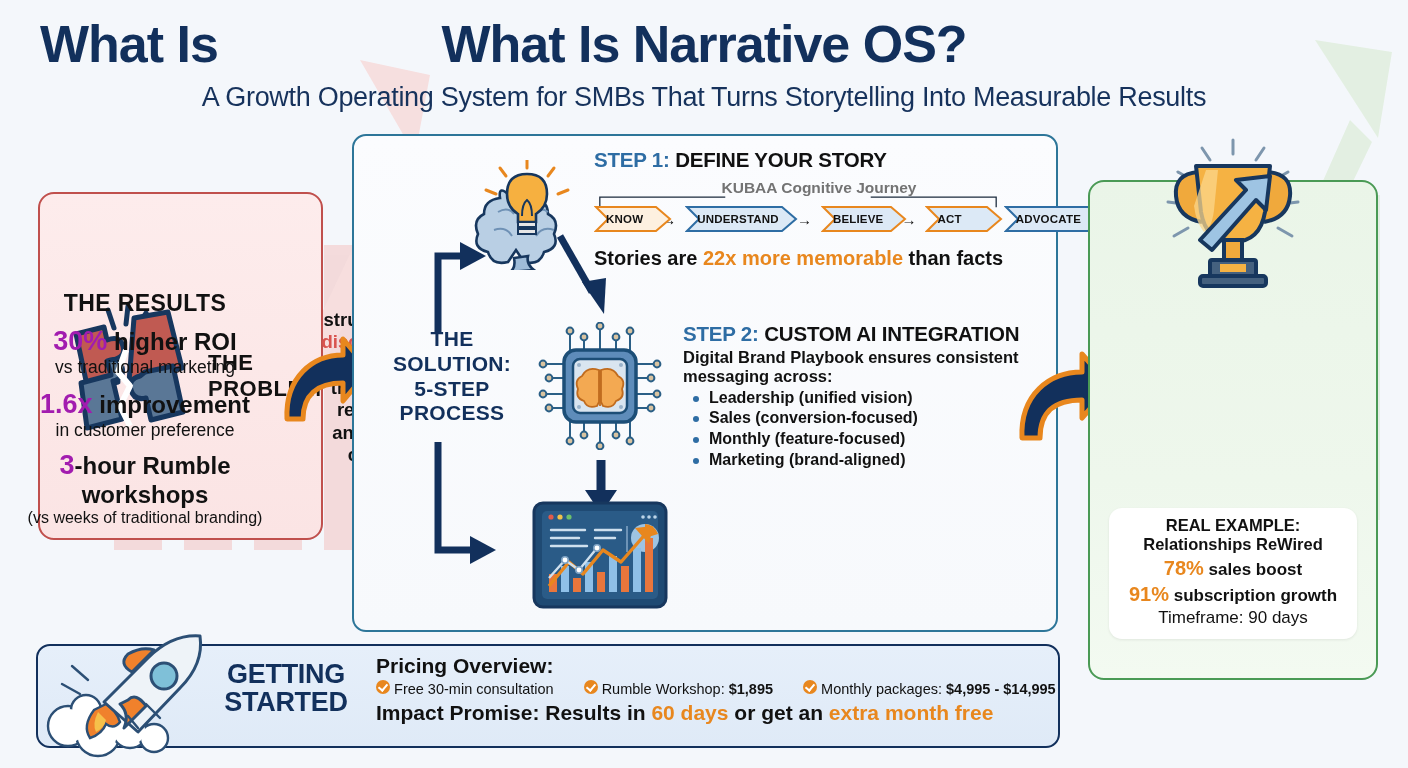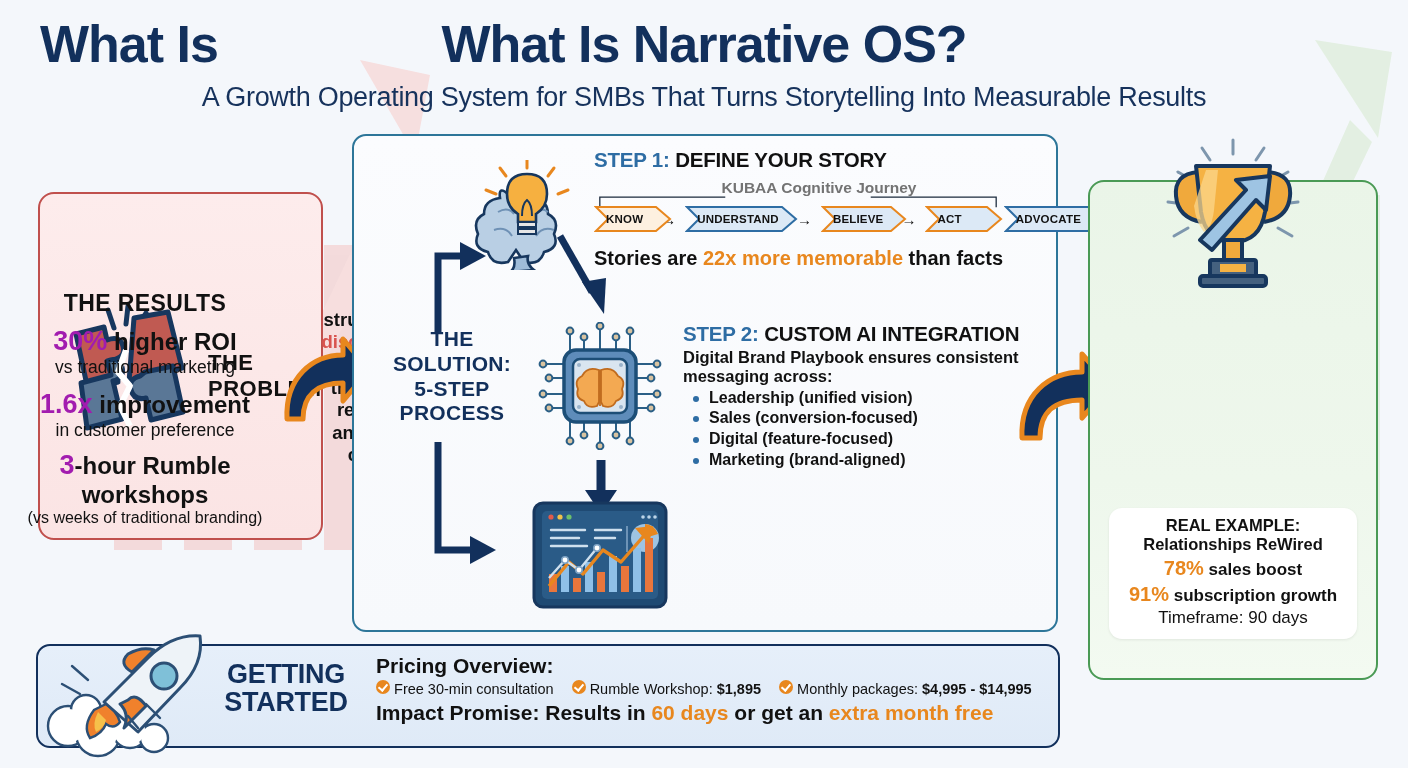--- a/index.html
+++ b/index.html
@@ -124,21 +124,21 @@
     position:absolute; left:36px; top:644px; width:1024px; height:104px;
     border:2.5px solid #12305c; border-radius:14px;
     background:linear-gradient(180deg,#e6effa 0%,#dfeaf7 100%);
   }
   .getting {
     position:absolute; left:196px; top:660px; width:180px; text-align:center;
     font-size:27px; font-weight:bold; color:#12305c; line-height:1.04; letter-spacing:-0.3px;
   }
   .pricing { position:absolute; left:376px; top:654px; width:672px; }
   .pricing-h { font-size:21px; font-weight:bold; color:#111; }
-  .pricing-row { display:flex; align-items:center; gap:4px; margin-top:2px; font-size:14.5px; color:#111; white-space:nowrap; }
+  .pricing-row { display:flex; align-items:center; gap:16px; margin-top:2px; font-size:14.5px; color:#111; white-space:nowrap; }
   .chk { display:inline-block; width:14px; height:14px; border-radius:50%; background:#e8871e; position:relative; flex:none; }
   .chk::after { content:""; position:absolute; left:4px; top:2px; width:4px; height:7px;
                 border:2px solid #fff; border-top:0; border-left:0; transform:rotate(40deg); }
   .pr-item { margin-right:14px; }
   .pr-item b { font-weight:bold; }
   .impact { margin-top:4px; font-size:21px; font-weight:bold; color:#111; }
 
   
   .icon-abs { position:absolute; }
 </style>
@@ -399,21 +399,21 @@
       <span class="num">STEP 2:</span>
       <span>CUSTOM AI INTEGRATION</span>
     </div>
     <div class="step-sub">
       <div>Digital Brand Playbook ensures consistent</div>
       <div>messaging across:</div>
     </div>
     <ul class="bul">
       <li>Leadership (unified vision)</li>
       <li>Sales (conversion-focused)</li>
-      <li>Digital (feature-focused)</li>
+      <li>Monthly (feature-focused)</li>
       <li>Marketing (brand-aligned)</li>
     </ul>
   </div>
 
   <div class="icon-abs" style="left:531px;top:500px;">
     <svg width="138" height="110" viewBox="0 0 138 110">
       <rect x="3" y="3" width="132" height="104" rx="9" fill="#1f4a73" stroke="#17375e" stroke-width="3"></rect>
       <rect x="11" y="11" width="116" height="88" rx="5" fill="#2a5b87"></rect>
       <circle cx="20" cy="17" r="2.6" fill="#e05b4b"></circle>
         <circle cx="29" cy="17" r="2.6" fill="#f0c24a"></circle>

